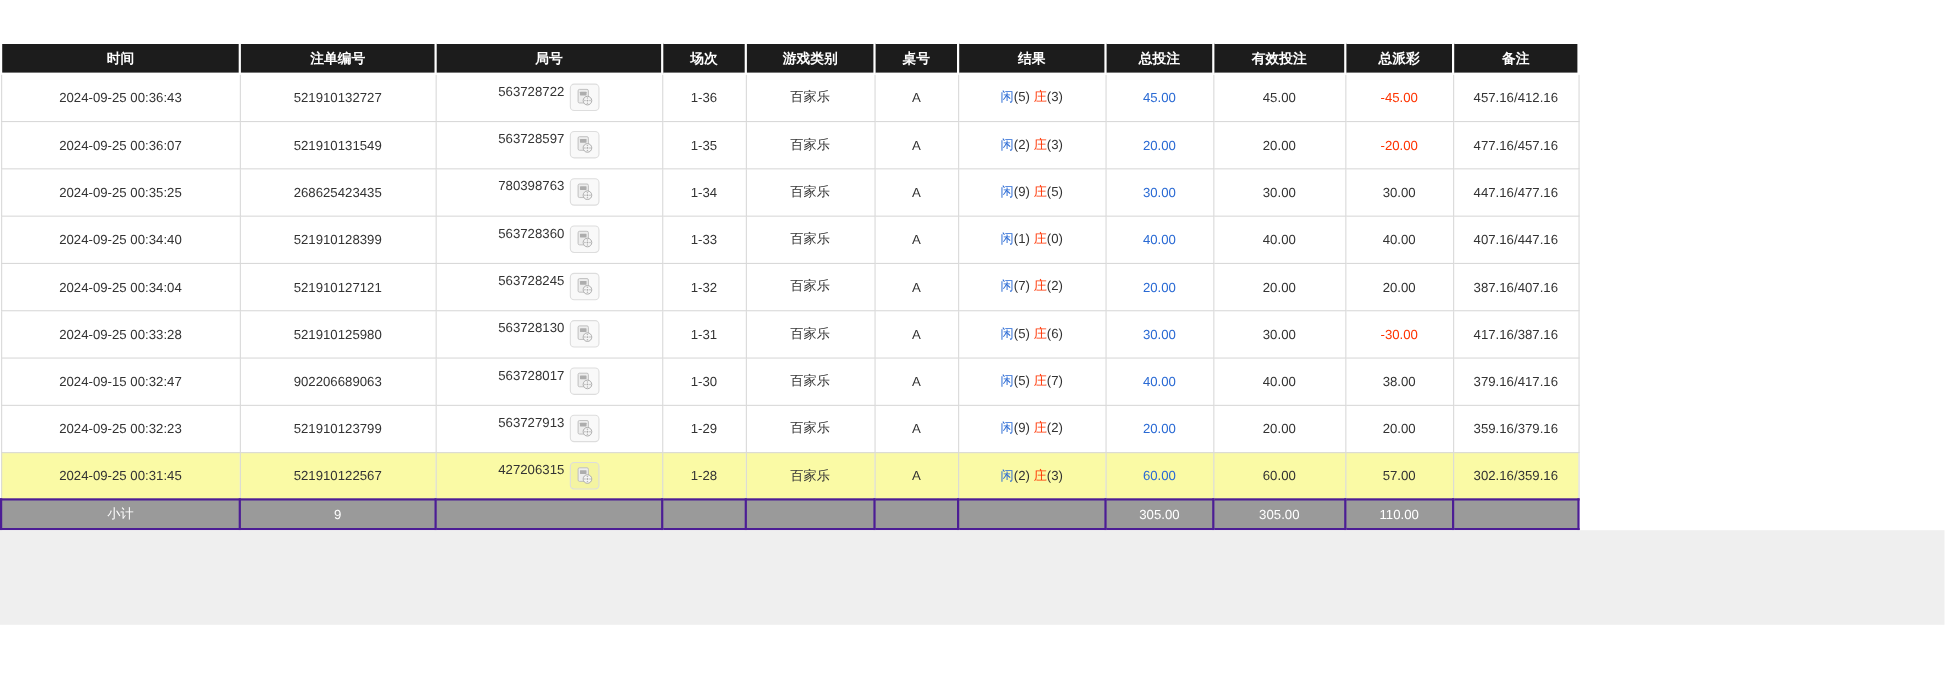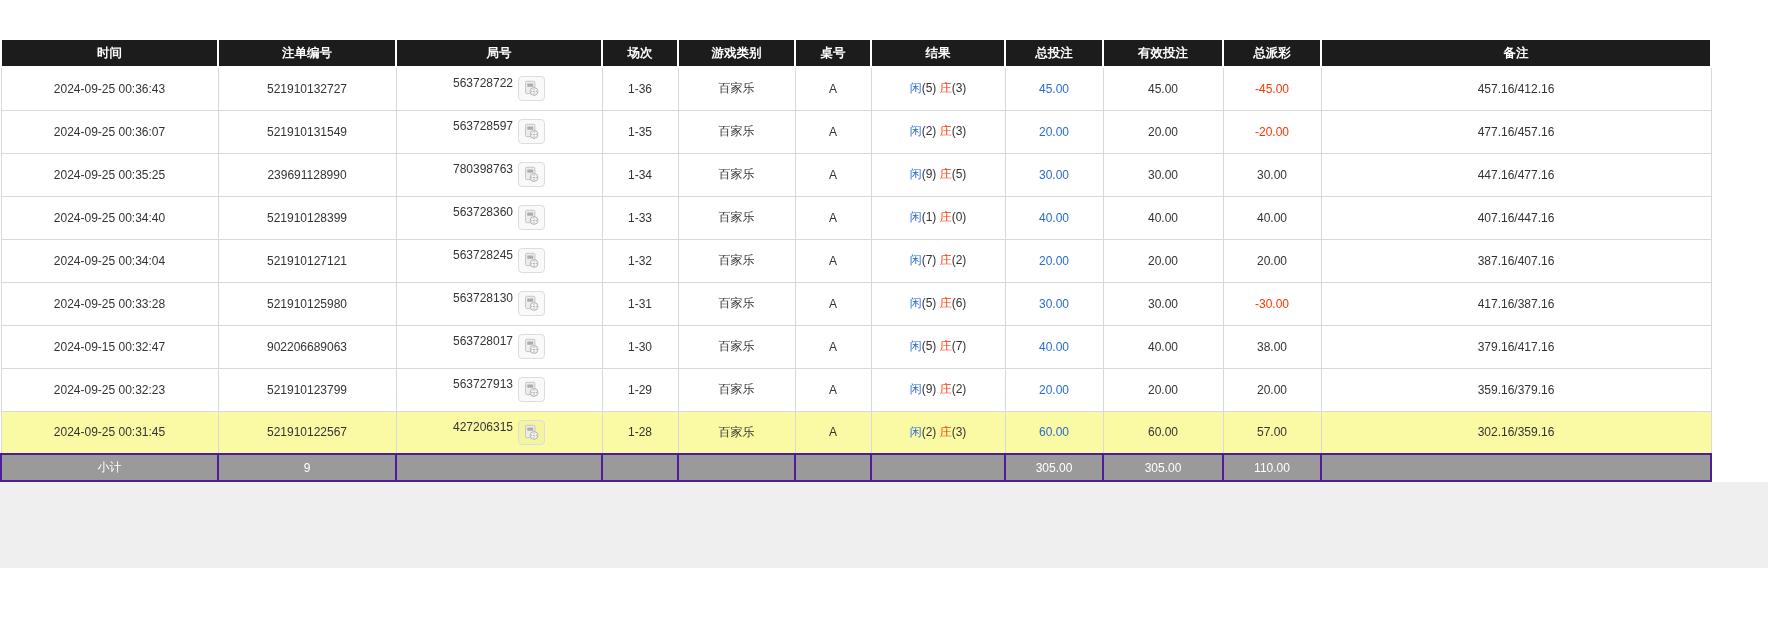--- a/index.html
+++ b/index.html
@@ -8,21 +8,21 @@
     --hl:#fafaa5;
     --sumgray:#9a9a9a;
     --headblack:#1c1c1c;
     --border:#d9d9d9;
   }
   *{box-sizing:border-box;}
   html,body{margin:0;padding:0;background:#fff;}
   body{font-family:"Liberation Sans","DejaVu Sans",sans-serif;color:#333;}
   .page{width:1768px;height:625px;overflow:hidden;background:#fff;}
   .table-wrap{padding-top:38px;}
-  table{width:1712px;table-layout:fixed;border-collapse:collapse;}
+  table{width:1436px;table-layout:fixed;border-collapse:collapse;}
   thead th{
     background:var(--headblack);color:#fff;font-size:12.5px;font-weight:bold;
     height:28px;border:2px solid #fff;padding:0;text-align:center;
   }
   tbody td{
     background:#fff;border:1px solid var(--border);height:43px;
     font-size:12px;text-align:center;padding:0 2px;
   }
   tbody tr.highlight td{background:var(--hl);}
   tfoot td{
@@ -136,21 +136,21 @@
     <td>A</td>
     <td><span class="player">闲</span><span>(2)</span> <span class="banker">庄</span><span>(3)</span></td>
     <td class="bet-link">20.00</td>
     <td>20.00</td>
     <td class="c-payout neg">-20.00</td>
     <td>477.16/457.16</td>
   </tr>
 
   <tr>
     <td>2024-09-25 00:35:25</td>
-    <td>239691128990</td>
+    <td>268625423435</td>
     <td>
       <span class="round-wrap">
         <span>780398763</span>
         <span class="video-btn">
           <span>
             <svg width="17" height="17" viewBox="0 0 20 20">
               <rect x="3" y="1.5" width="11" height="14.5" rx="1.5" fill="#ededed" stroke="#bdbdbd" stroke-width="1"></rect>
               <rect x="5" y="4" width="7" height="4" rx="0.5" fill="#adadad"></rect>
               <circle cx="13" cy="13.5" r="4.6" fill="#f5f5f5" stroke="#a8a8a8" stroke-width="1"></circle>
               <circle cx="13" cy="13.5" r="1" fill="#a8a8a8"></circle>

